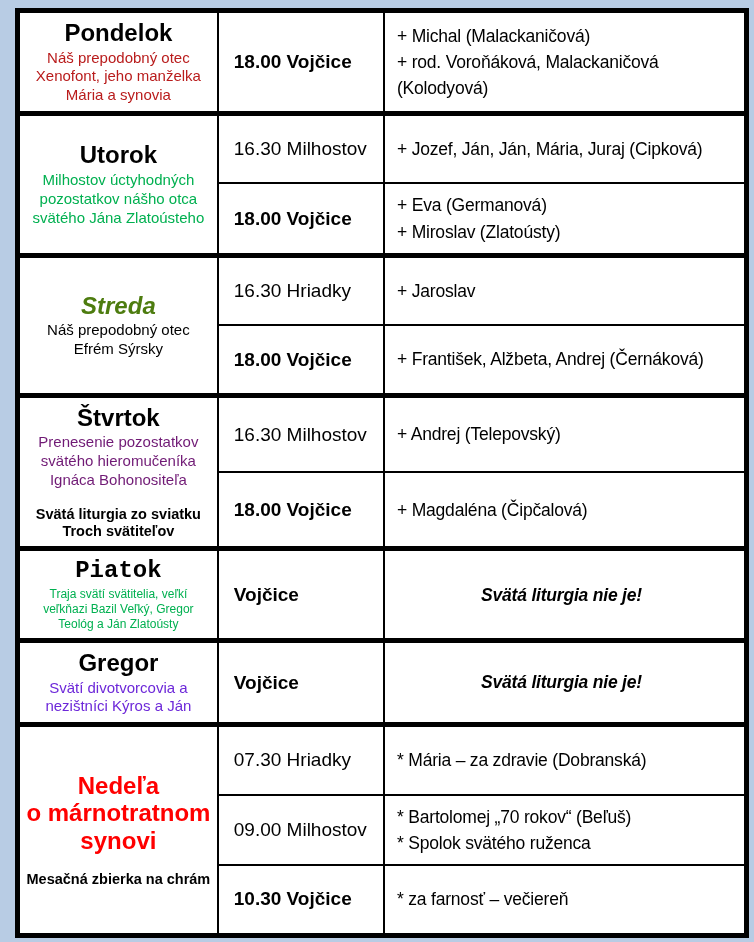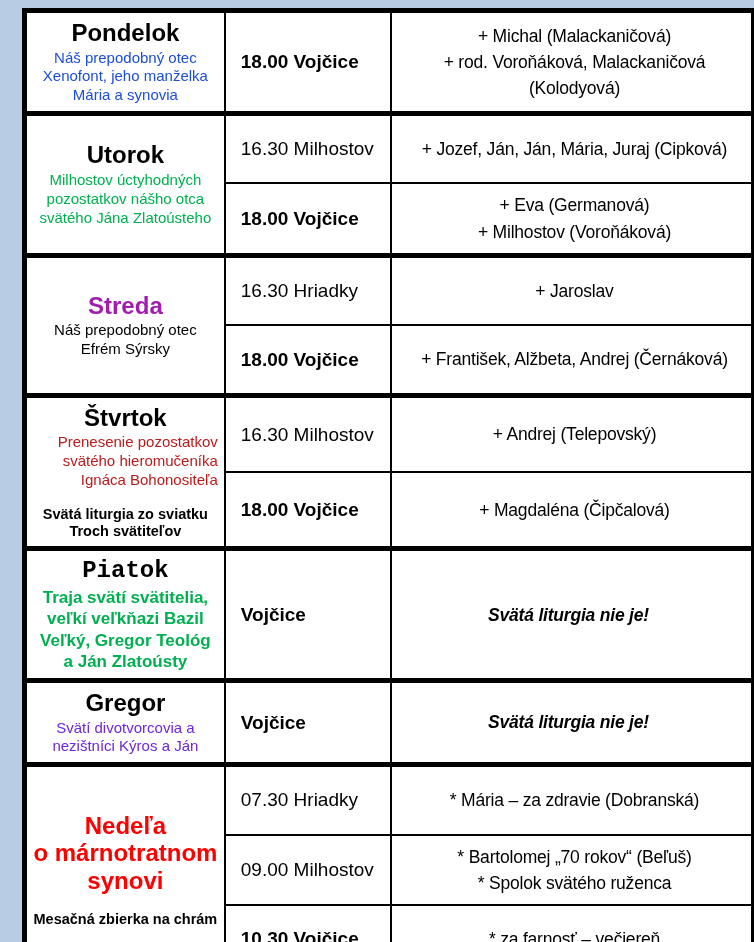--- a/index.html
+++ b/index.html
@@ -6,21 +6,21 @@
     margin: 0;
     padding: 0;
     background: #b8cce4;
     font-family: "Liberation Sans", sans-serif;
     color: #000;
   }
   .page {
     width: 754px;
     height: 942px;
     box-sizing: border-box;
-    padding: 8px 22px;
+    padding: 8px 15px;
     background: #b8cce4;
   }
   table.schedule {
     width: 734px;
     border-collapse: collapse;
     table-layout: fixed;
     background: #ffffff;
     border: 5px solid #000;
   }
   col.c-day  { width: 200px; }
@@ -40,39 +40,38 @@
   .day-title {
     font-size: 24px;
     font-weight: bold;
     line-height: 1.15;
   }
   .day-desc {
     font-size: 15px;
     line-height: 1.25;
     margin-top: 2px;
   }
-  .day-desc.bold { font-weight: bold; font-size: 17px; }
+  .day-desc.bold { font-weight: normal; font-size: 12px; }
   .day-note {
     font-size: 14.5px;
     font-weight: bold;
     line-height: 1.2;
     margin-top: 16px;
   }
   .time-cell {
     font-size: 19px;
     padding: 6px 4px 6px 15px;
     height: 70px;
   }
   .time-cell.bold { font-weight: bold; }
   .intent-cell {
     font-size: 17.5px;
     letter-spacing: -0.2px;
     line-height: 1.5;
     padding: 8px 6px 8px 12px;
-    text-align: center;
   }
   .intent-cell.no-liturgy {
     text-align: center;
     font-weight: bold;
     font-style: italic;
     padding-left: 0;
     margin-left: 14px;
   }
 </style>
 </head>
@@ -82,21 +81,21 @@
   <table class="schedule">
     <colgroup>
       <col class="c-day">
       <col class="c-time">
       <col class="c-int">
     </colgroup>
     <tbody id="schedule-body">
         <tr class="group-first">
           <td class="day-cell" rowspan="1">
             <div class="day-title" style="color: rgb(0, 0, 0);">Pondelok</div>
-            <div class="day-desc" style="color: #1d4ed8;">Náš prepodobný otec Xenofont, jeho manželka Mária a synovia</div>
+            <div class="day-desc" style="color: #b91c1c;">Náš prepodobný otec Xenofont, jeho manželka Mária a synovia</div>
           </td>
           <td class="time-cell bold">18.00 Vojčice</td>
           <td class="intent-cell">
             <div>+ Michal (Malackaničová)</div>
             <div>+ rod. Voroňáková, Malackaničová (Kolodyová)</div>
           </td>
         </tr>
         <tr class="group-first">
           <td class="day-cell" rowspan="2">
             <div class="day-title" style="color: rgb(0, 0, 0);">Utorok</div>
@@ -104,43 +103,43 @@
           </td>
           <td class="time-cell">16.30 Milhostov</td>
           <td class="intent-cell">
             <div>+ Jozef, Ján, Ján, Mária, Juraj (Cipková)</div>
           </td>
         </tr>
         <tr>
           <td class="time-cell bold">18.00 Vojčice</td>
           <td class="intent-cell">
             <div>+ Eva (Germanová)</div>
-            <div>+ Milhostov (Voroňáková)</div>
+            <div>+ Miroslav (Zlatoústy)</div>
           </td>
         </tr>
         <tr class="group-first">
           <td class="day-cell" rowspan="2">
-            <div class="day-title" style="color: #a21caf;">Streda</div>
+            <div class="day-title" style="color: #4d7c0f; font-style: italic;">Streda</div>
             <div class="day-desc" style="color: rgb(0, 0, 0);">Náš prepodobný otec Efrém Sýrsky</div>
           </td>
           <td class="time-cell">16.30 Hriadky</td>
           <td class="intent-cell">
             <div>+ Jaroslav</div>
           </td>
         </tr>
         <tr>
           <td class="time-cell bold">18.00 Vojčice</td>
           <td class="intent-cell">
             <div>+ František, Alžbeta, Andrej (Černáková)</div>
           </td>
         </tr>
         <tr class="group-first">
           <td class="day-cell" rowspan="2">
             <div class="day-title" style="color: rgb(0, 0, 0);">Štvrtok</div>
-            <div class="day-desc" style="color: #b91c1c; text-align: right;">Prenesenie pozostatkov svätého hieromučeníka Ignáca Bohonositeľa</div>
+            <div class="day-desc" style="color: #701a75;">Prenesenie pozostatkov svätého hieromučeníka Ignáca Bohonositeľa</div>
             <div class="day-note">Svätá liturgia zo sviatku Troch svätiteľov</div>
           </td>
           <td class="time-cell">16.30 Milhostov</td>
           <td class="intent-cell">
             <div>+ Andrej (Telepovský)</div>
           </td>
         </tr>
         <tr>
           <td class="time-cell bold">18.00 Vojčice</td>
           <td class="intent-cell">

